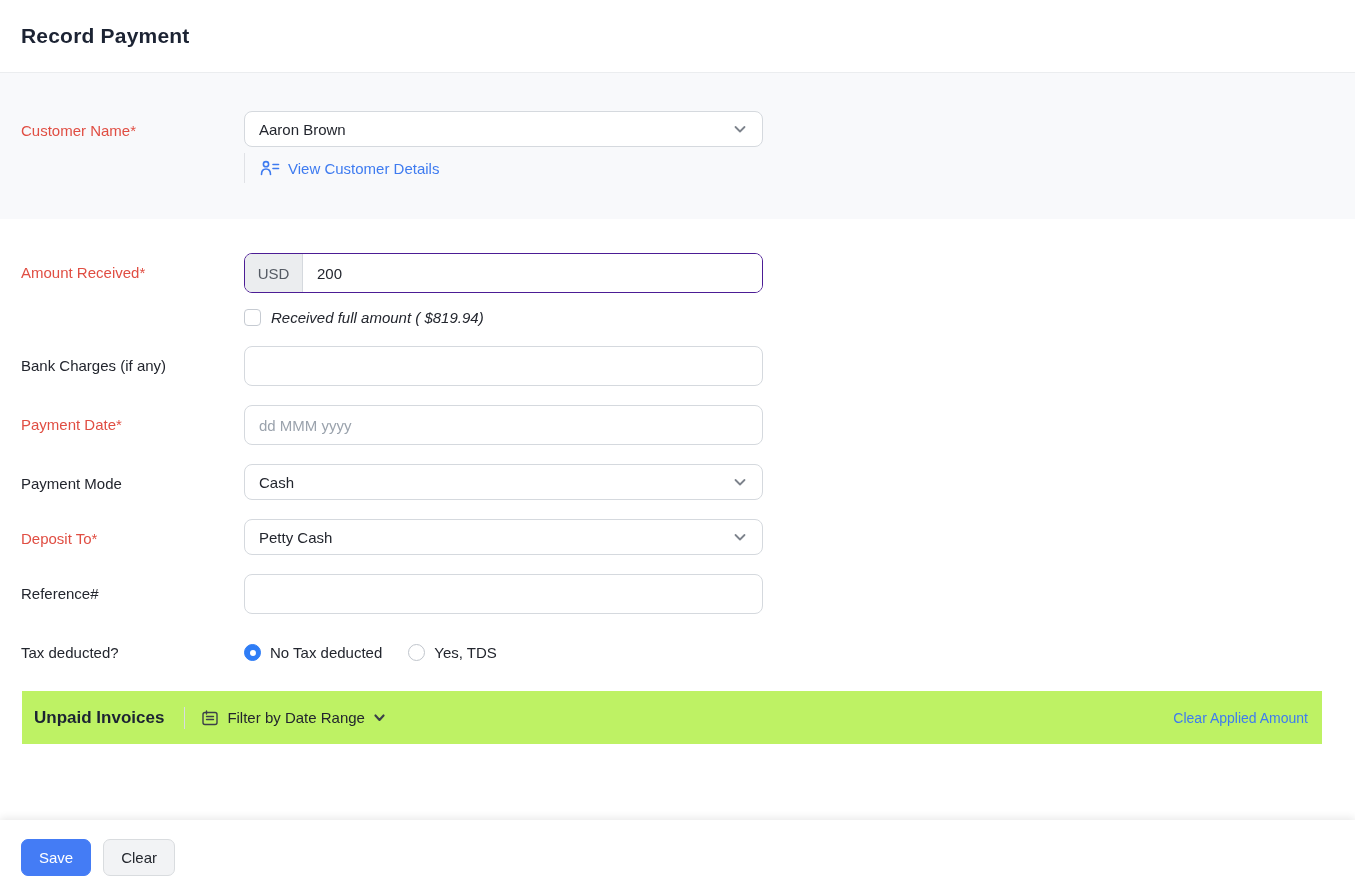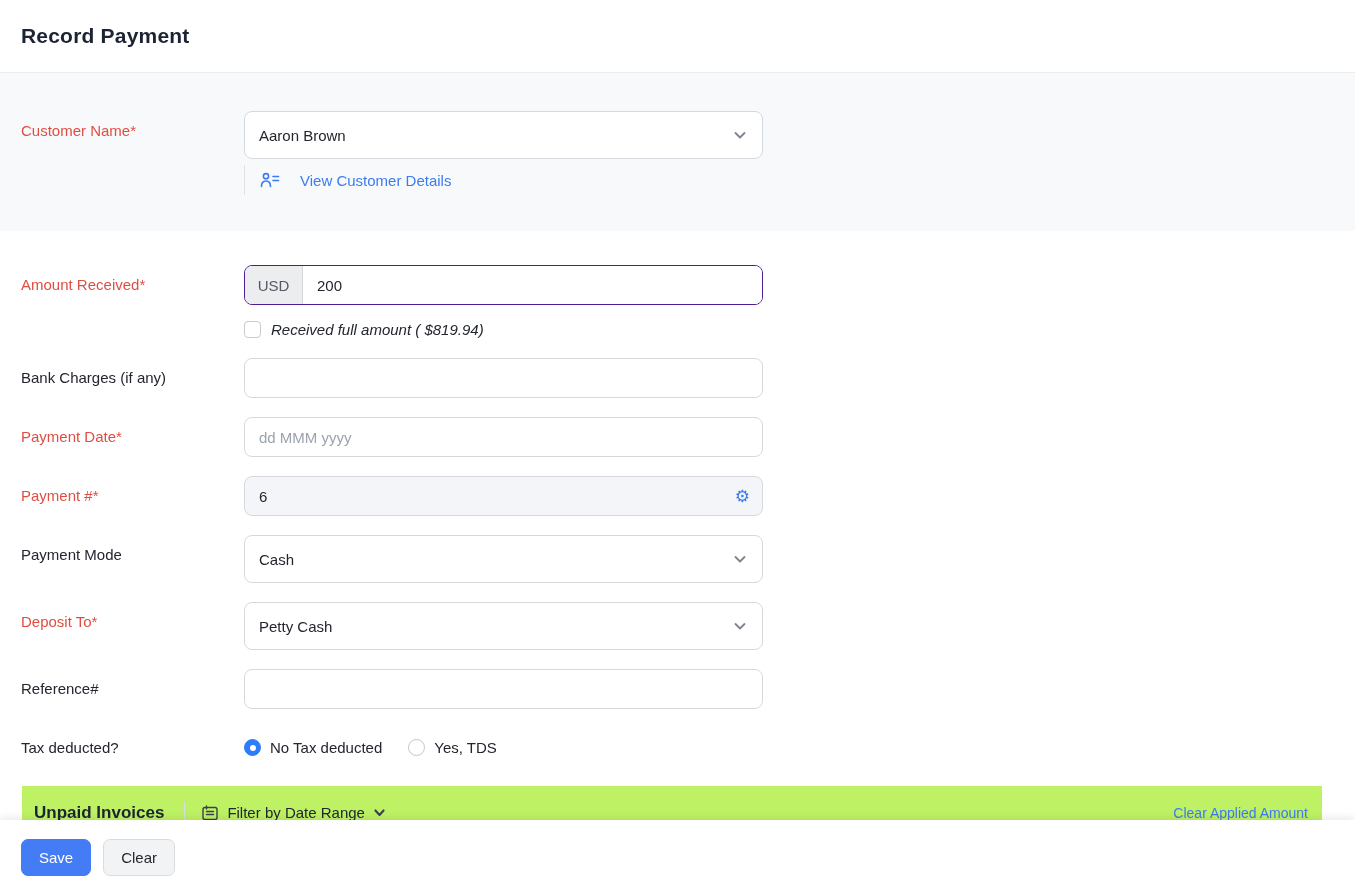--- a/index.html
+++ b/index.html
@@ -19,21 +19,21 @@
   .row-label { width:244px; flex:0 0 244px; padding:11px 10px 0 21px; font-size:15px; color:#23262e; }
   .row-label.required { color:#e04e43; }
   .row-field { width:519px; flex:0 0 519px; }
 
   .text-input { width:100%; height:40px; border:1px solid #d5d9de; border-radius:8px;
                 padding:0 14px; font-size:15px; color:#23262e; background:#fff; outline:none;
                 font-family:"Liberation Sans", sans-serif; }
   .text-input::placeholder { color:#9ba3ad; }
 
   
-  .select-box { width:100%; height:48px; border:1px solid #d5d9de; border-radius:8px;
+  .select-box { width:100%; height:36px; border:1px solid #d5d9de; border-radius:8px;
                 background:#fff; display:flex; align-items:center; padding:0 14px;
                 font-size:15px; color:#23262e; cursor:pointer; }
   .select-box .sel-text { flex:1; }
   .chev { width:16px; height:16px; flex:0 0 16px; }
 
   
   .input-group { display:flex; width:100%; height:40px; border:1px solid #4c1d95;
                  border-radius:8px; background:#fff; overflow:hidden; }
   .currency-prefix { width:58px; background:#ebedef; border-right:1px solid #d5d9de;
                      display:flex; align-items:center; justify-content:center;
@@ -43,21 +43,21 @@
 
   
   .ro-group { display:flex; align-items:center; width:100%; height:40px;
               border:1px solid #d5d9de; border-radius:8px; background:#f3f5f8; padding:0 12px 0 14px; }
   .ro-group .ro-val { flex:1; font-size:15px; color:#23262e; }
   .gear { font-size:17px; color:#3e7bf0; line-height:1; cursor:pointer; }
 
   
   .view-details-row { margin:6px 0 0 244px; display:flex; align-items:center; height:30px; }
   .v-divider { width:1px; height:30px; background:#e0e2e6; margin-right:15px; }
-  .view-link { display:flex; align-items:center; gap:20px; color:#3e7bf0; font-size:15px;
+  .view-link { display:flex; align-items:center; gap:8px; color:#3e7bf0; font-size:15px;
                cursor:pointer; text-decoration:none; }
 
   
   .checkbox-row { margin:16px 0 20px 244px; display:flex; align-items:center; gap:10px; }
   .checkbox { width:17px; height:17px; border:1px solid #c6cbd2; border-radius:4px;
               background:#fff; cursor:pointer; flex:0 0 17px; }
   .checkbox-label { font-size:15px; color:#23262e;font-style:italic; }
 
   .white-form { padding-top:34px; }
   .mb { margin-bottom:19px; }
@@ -148,29 +148,20 @@
     </div>
   </div>
 
   <div class="form-row mb">
     <div class="row-label required">Payment Date*</div>
     <div class="row-field">
       <input class="text-input" type="text" placeholder="dd MMM yyyy" style="">
     </div>
   </div>
 
-  <div class="form-row mb">
-    <div class="row-label required">Payment #*</div>
-    <div class="row-field">
-      <div class="ro-group">
-        <span class="ro-val">6</span>
-        <span class="gear">⚙</span>
-      </div>
-    </div>
-  </div>
 
   <div class="form-row mb">
     <div class="row-label">Payment Mode</div>
     <div class="row-field">
       <div class="select-box">
         <span class="sel-text">Cash</span>
         <svg class="chev" viewBox="0 0 16 16" fill="none" stroke="#7d838c" stroke-width="1.8" stroke-linecap="round" stroke-linejoin="round">
             <polyline points="3.5,6 8,10.5 12.5,6"></polyline>
           </svg>
       </div>

